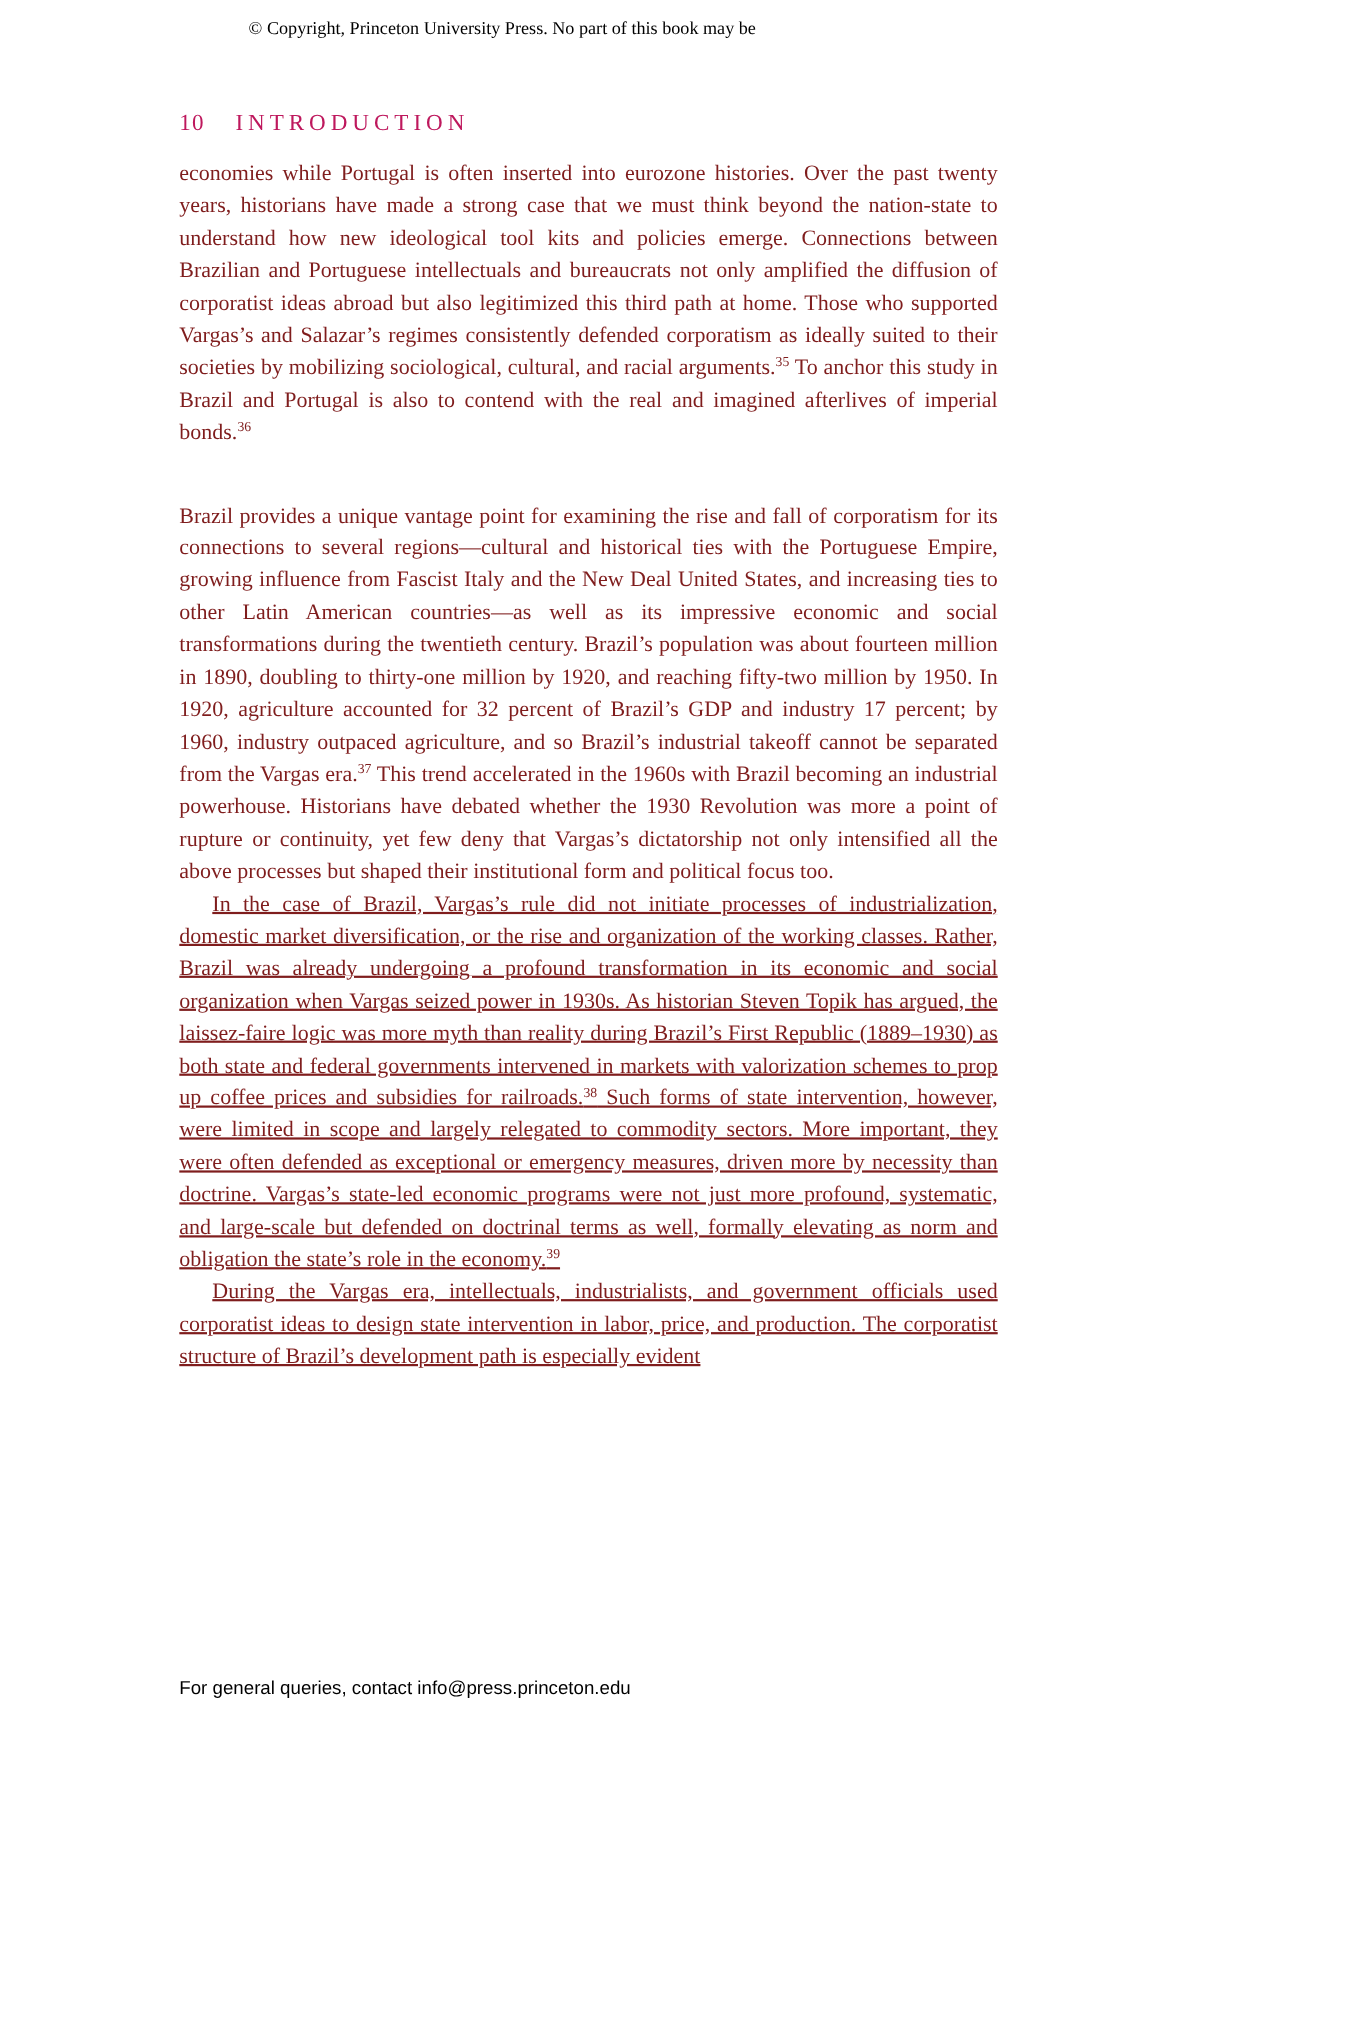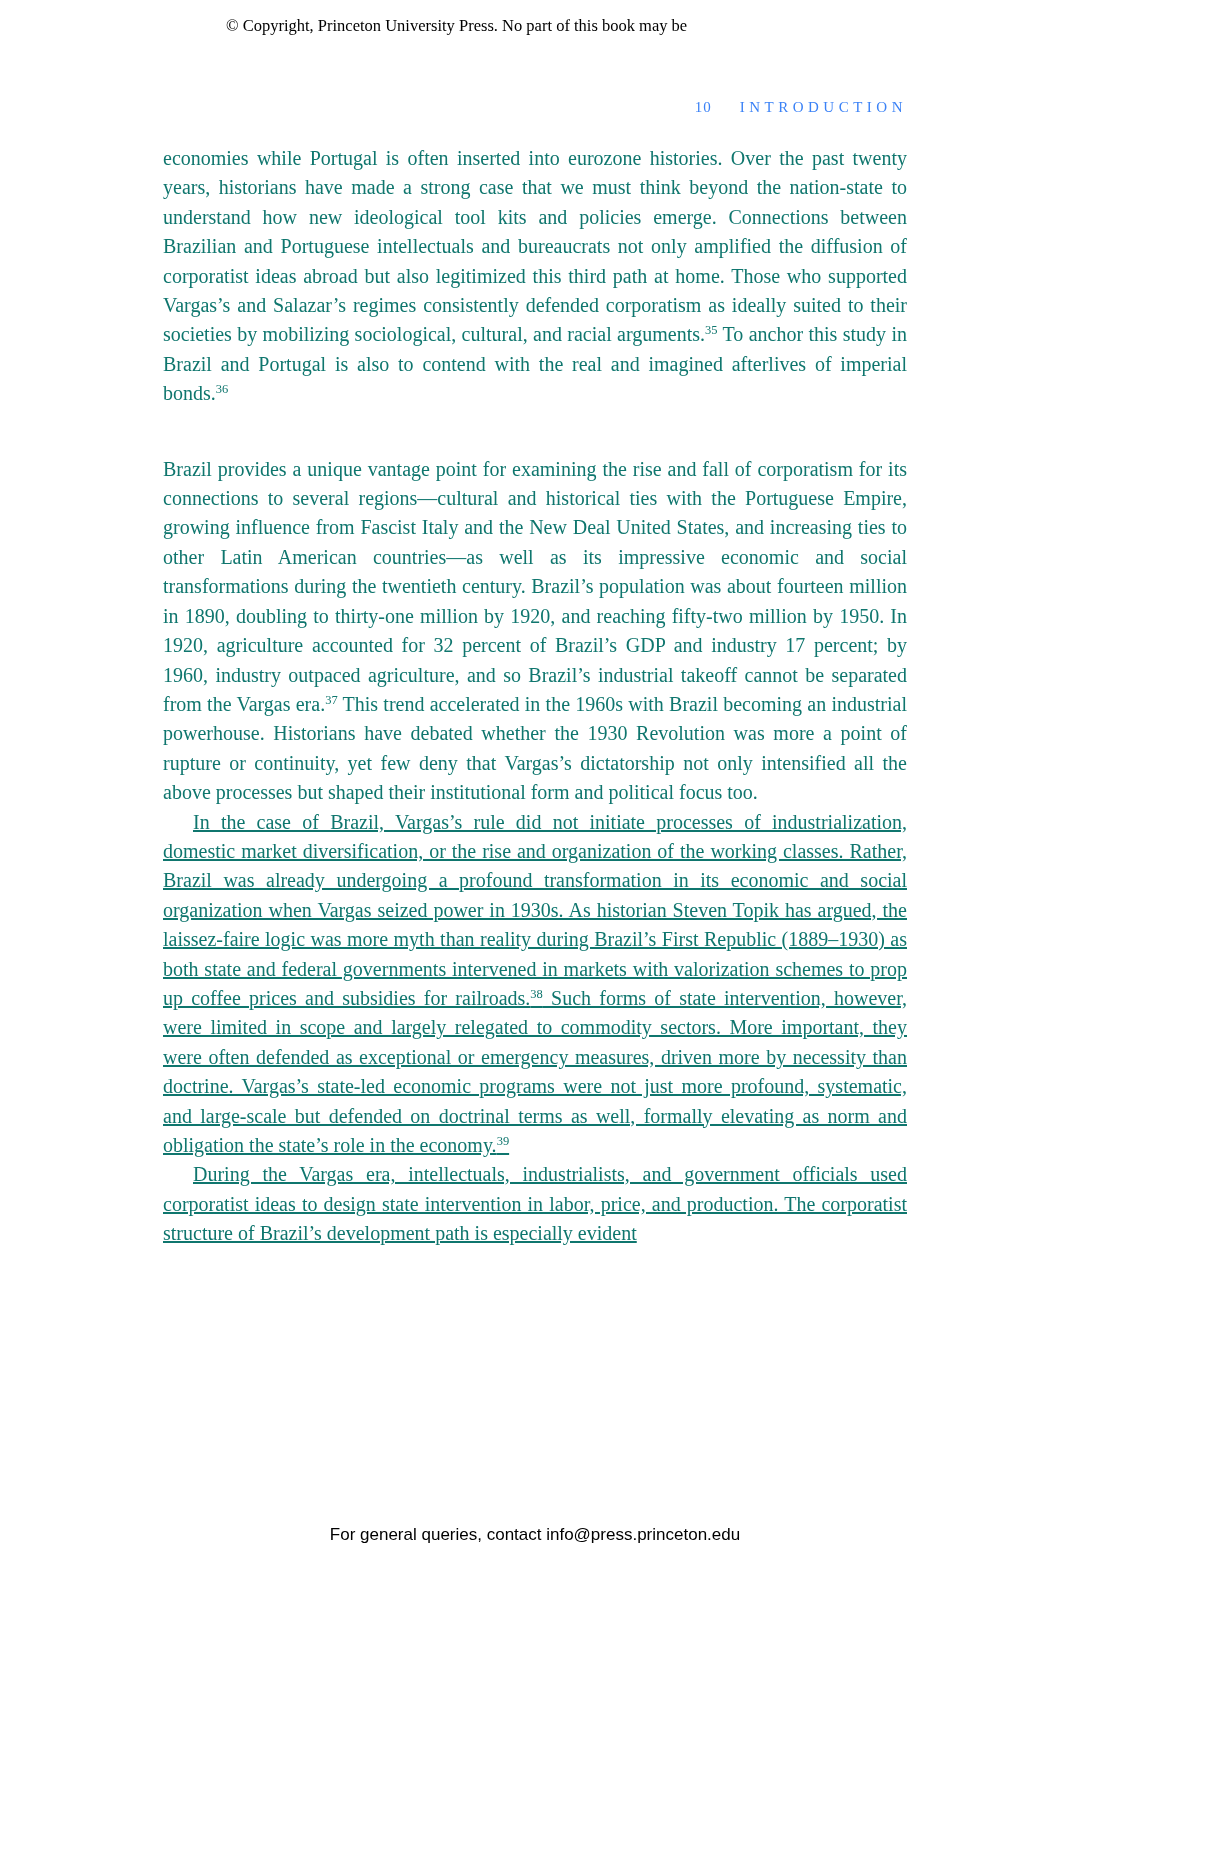--- a/index.html
+++ b/index.html
@@ -19,59 +19,58 @@
     font-family: Liberation Serif, serif;
     font-size: 16.5px;
     line-height: 25px;
     color: #000000;
   }
   .running-head {
     position: absolute;
     top: 99px;
     left: 163px;
     width: 744px;
-    text-align: right;
-    font-size: 15px;
-    color: #3b82f6;
+    text-align: left;
+    font-size: 21px;
+    color: #be185d;
   }
   .running-head .pagenum {
     display: inline-block;
     margin-right: 28px;
     letter-spacing: 1px;
   }
   .running-head .head-title {
     display: inline-block;
     letter-spacing: 4.5px;
   }
   .text-block {
     position: absolute;
     top: 144px;
     left: 163px;
     width: 744px;
     font-size: 20px;
     line-height: 29.4px;
     text-align: justify;
-    color: #0f766e;
+    color: #7f1d1d;
   }
   .para { margin: 0; }
   .para.space-before { margin-top: 46px; }
   .para.indent { text-indent: 30px; text-decoration: underline; }
   sup {
     font-size: 12.5px;
     line-height: 0;
     vertical-align: baseline;
     position: relative;
     top: -7px;
   }
   .page-footer {
     position: absolute;
     top: 1525px;
     left: 163px;
     width: 744px;
-    text-align: center;
     font-family: "Liberation Sans", sans-serif;
     font-size: 17px;
     color: #000000;
   }
 </style>
 </head>
 <body>
 
 <div class="page">
 

